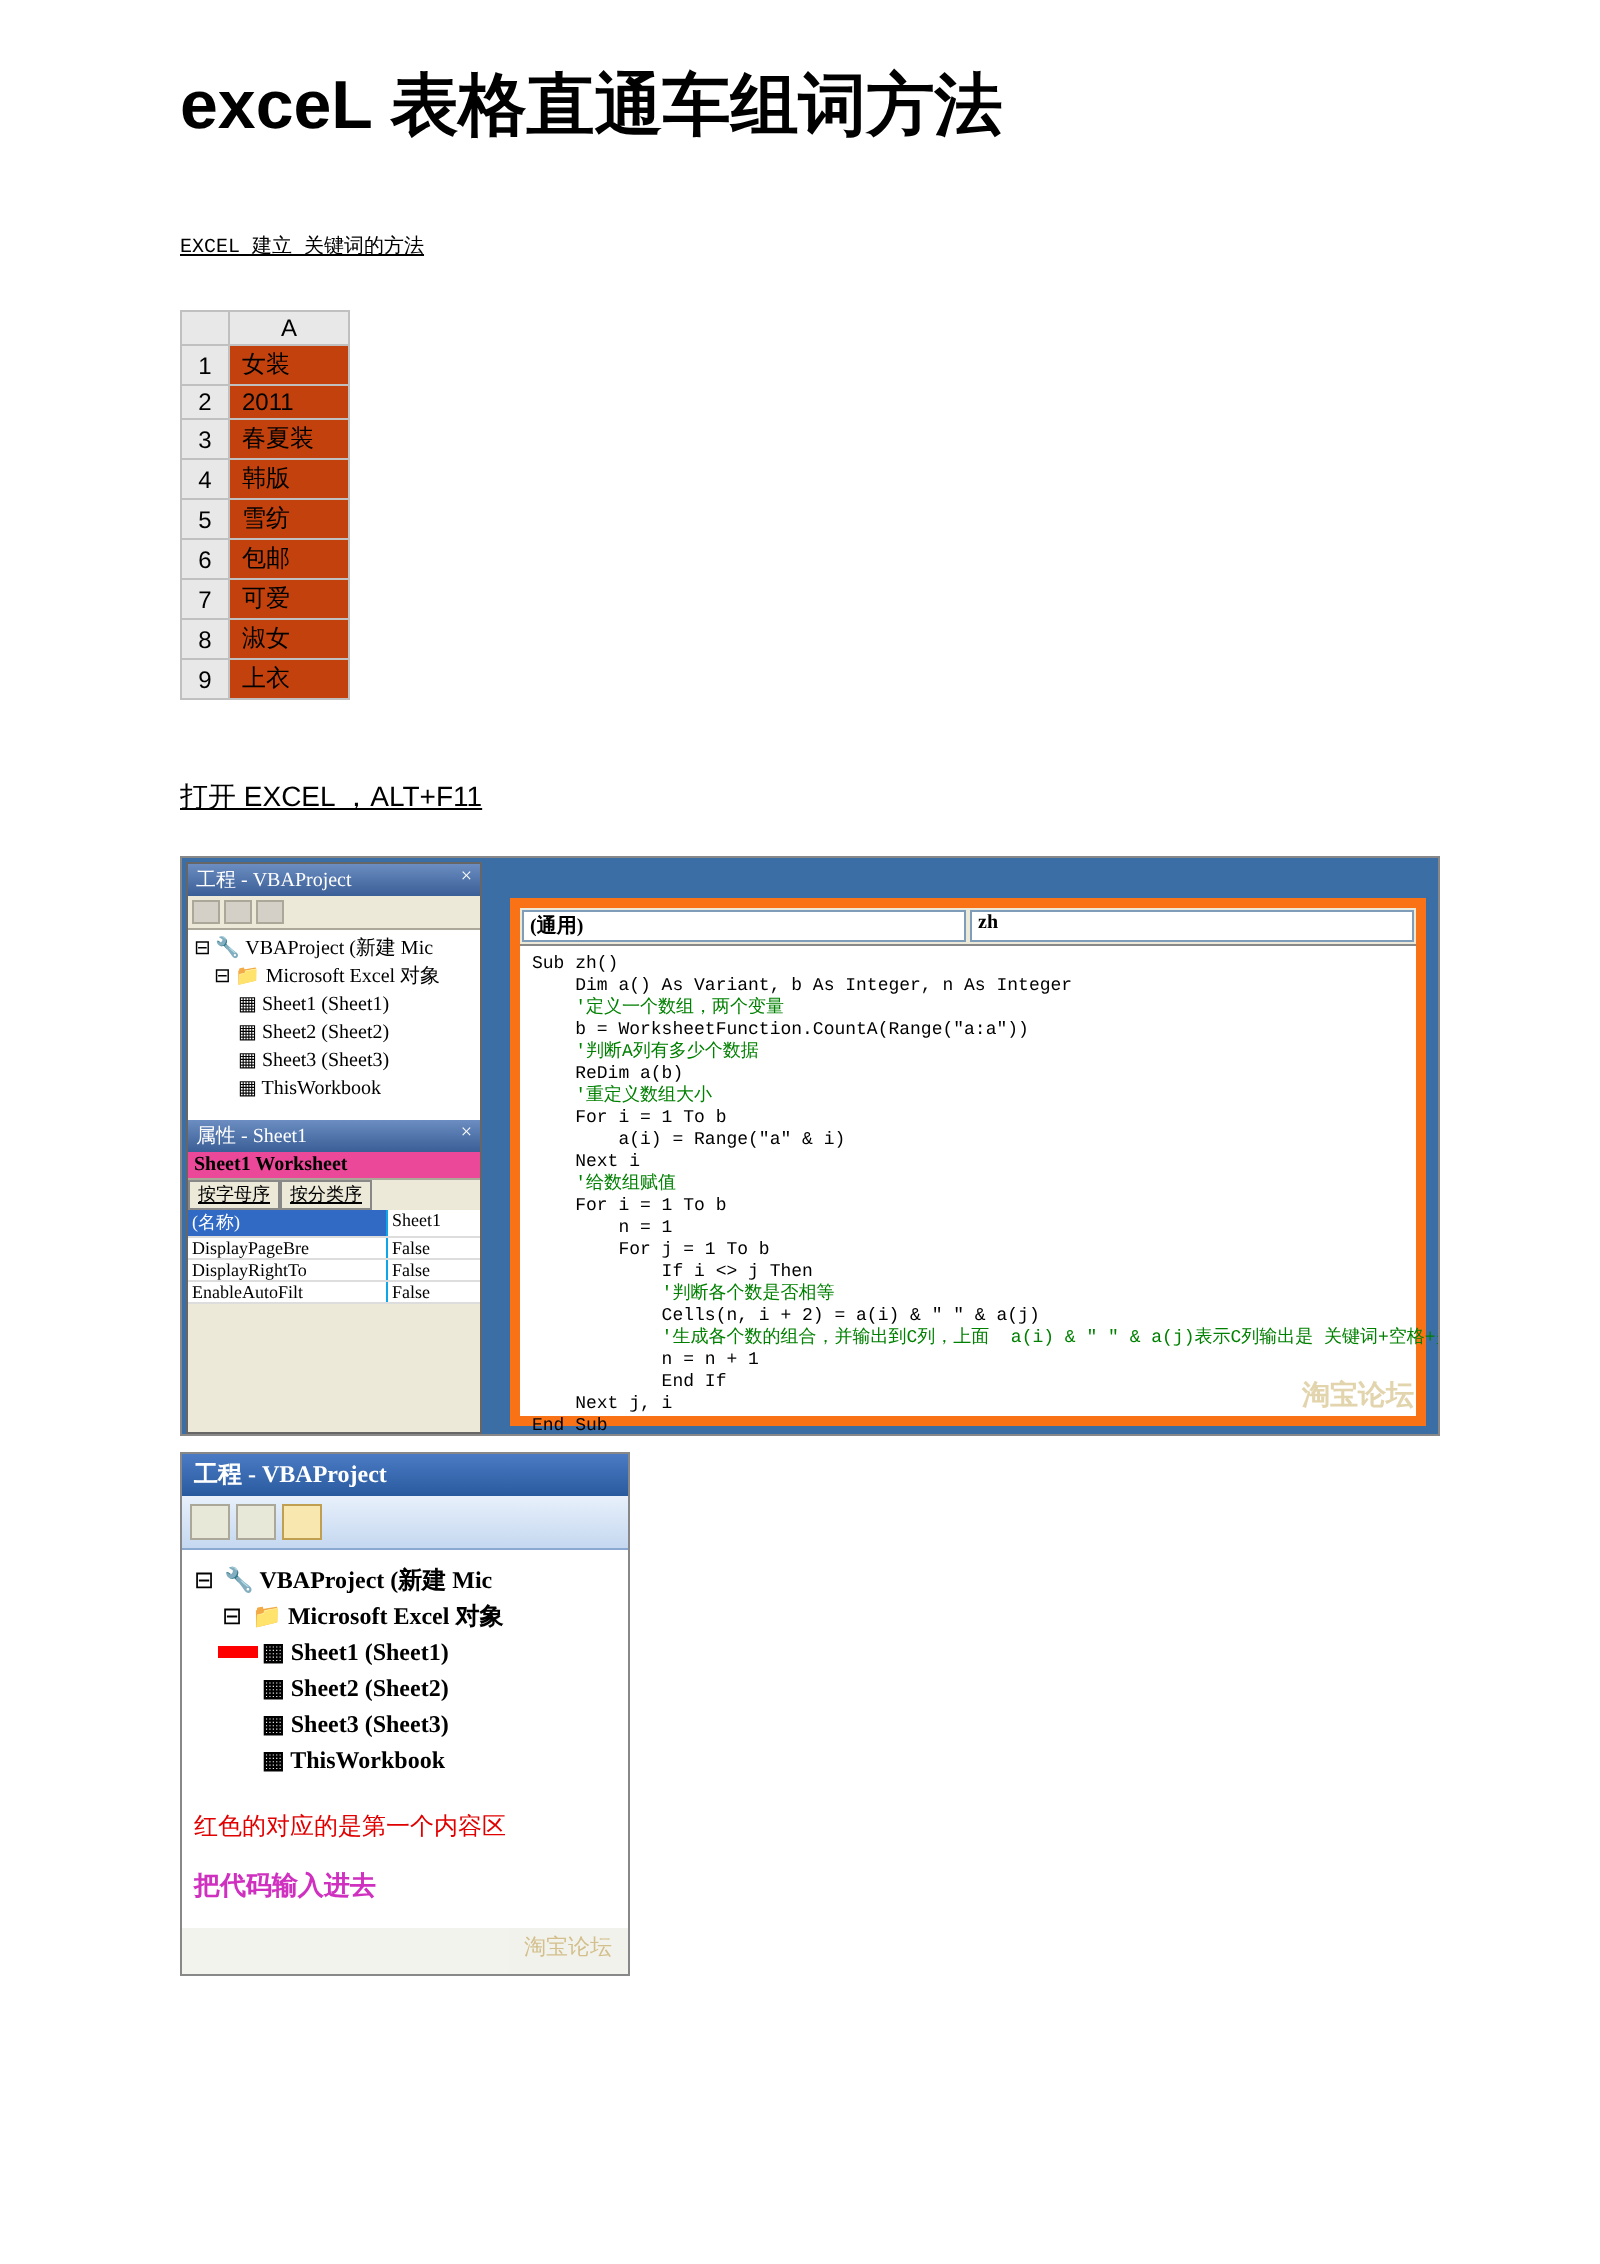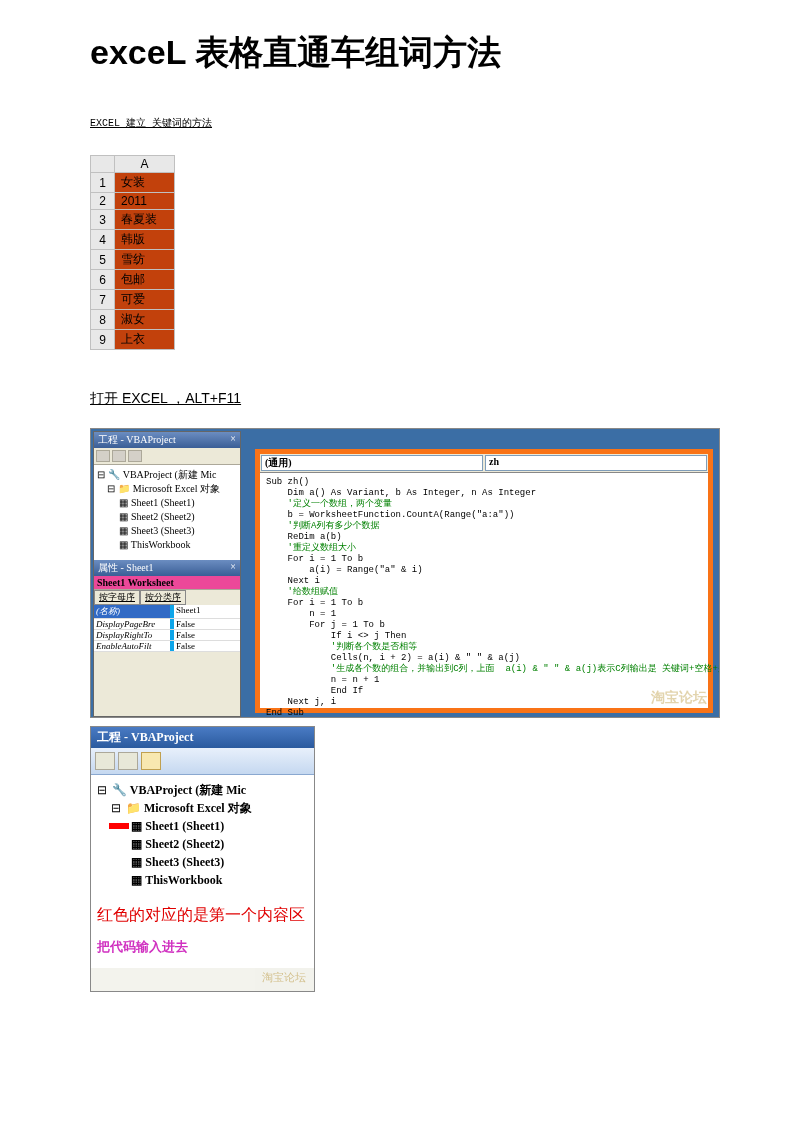--- a/index.html
+++ b/index.html
@@ -120,21 +120,21 @@
     }
     .props-grid {
       background: white;
       font-size: 9px;
     }
     .props-row {
       display: flex;
       border-bottom: 1px solid #ddd;
     }
     .props-row div { padding: 0 2px; }
-    .props-name { width: 80px; border-right: 4px solid #0ea5e9; font-style: italic; }
+    .props-name { width: 100px; border-right: 1px solid #0ea5e9; }
     .props-val { flex: 1; }
     .props-name.hl { background: #316ac5; color: white; }
     
     .vba-right {
       position: absolute;
       left: 158px; top: 2px;
       right: 2px; height: 286px;
       background: #3b6ea5;
     }
     .code-window {
@@ -229,21 +229,21 @@
     .i1 { padding-left: 14px; }
     .i2 { padding-left: 36px; }
     .red-arrow {
       position: absolute;
       left: 14px; top: 6px;
       width: 20px; height: 6px;
       background: red;
     }
     .note-red {
       color: #e00000;
-      font-size: 16px;
+      font-size: 12px;
       padding: 10px 6px 4px;
     }
     .note-pink {
       color: #d030c0;
       font-size: 13px;
       font-weight: bold;
       padding: 8px 6px 12px;
     }
     .watermark2 {
       text-align: right;

